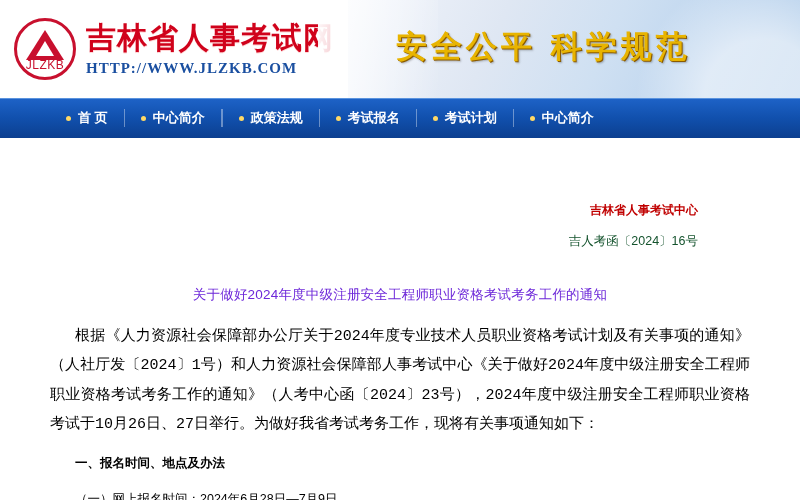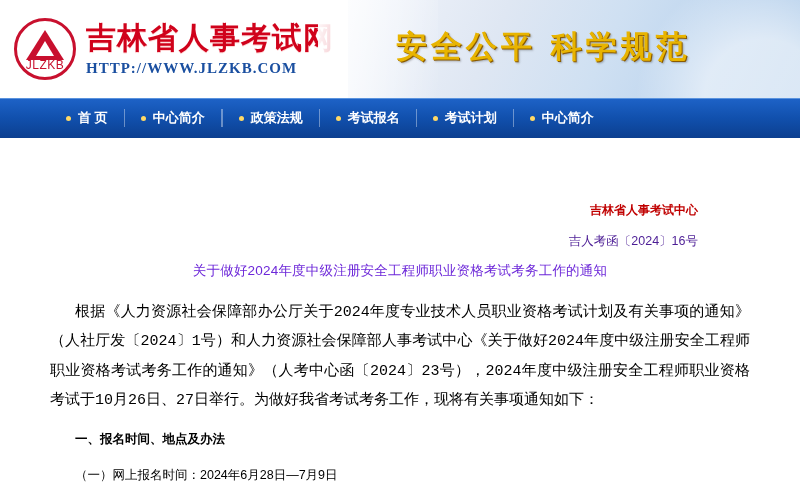--- a/index.html
+++ b/index.html
@@ -175,22 +175,22 @@
     text-align: right;
     color: #c00000;
     font-size: 12px;
     font-weight: bold;
     margin-bottom: 14px;
     padding-right: 52px;
   }
   .docnum {
     text-align: right;
     font-size: 12.5px;
-    color: #4c1d95;
-    margin-bottom: 12px;
+    color: #14532d;
+    margin-bottom: 36px;
     padding-right: 52px;
   }
   .doc-title {
     text-align: center;
     font-size: 13.5px;
     color: #6d28d9;
     margin-bottom: 18px;
     letter-spacing: 0.2px;
   }
   p.body {

